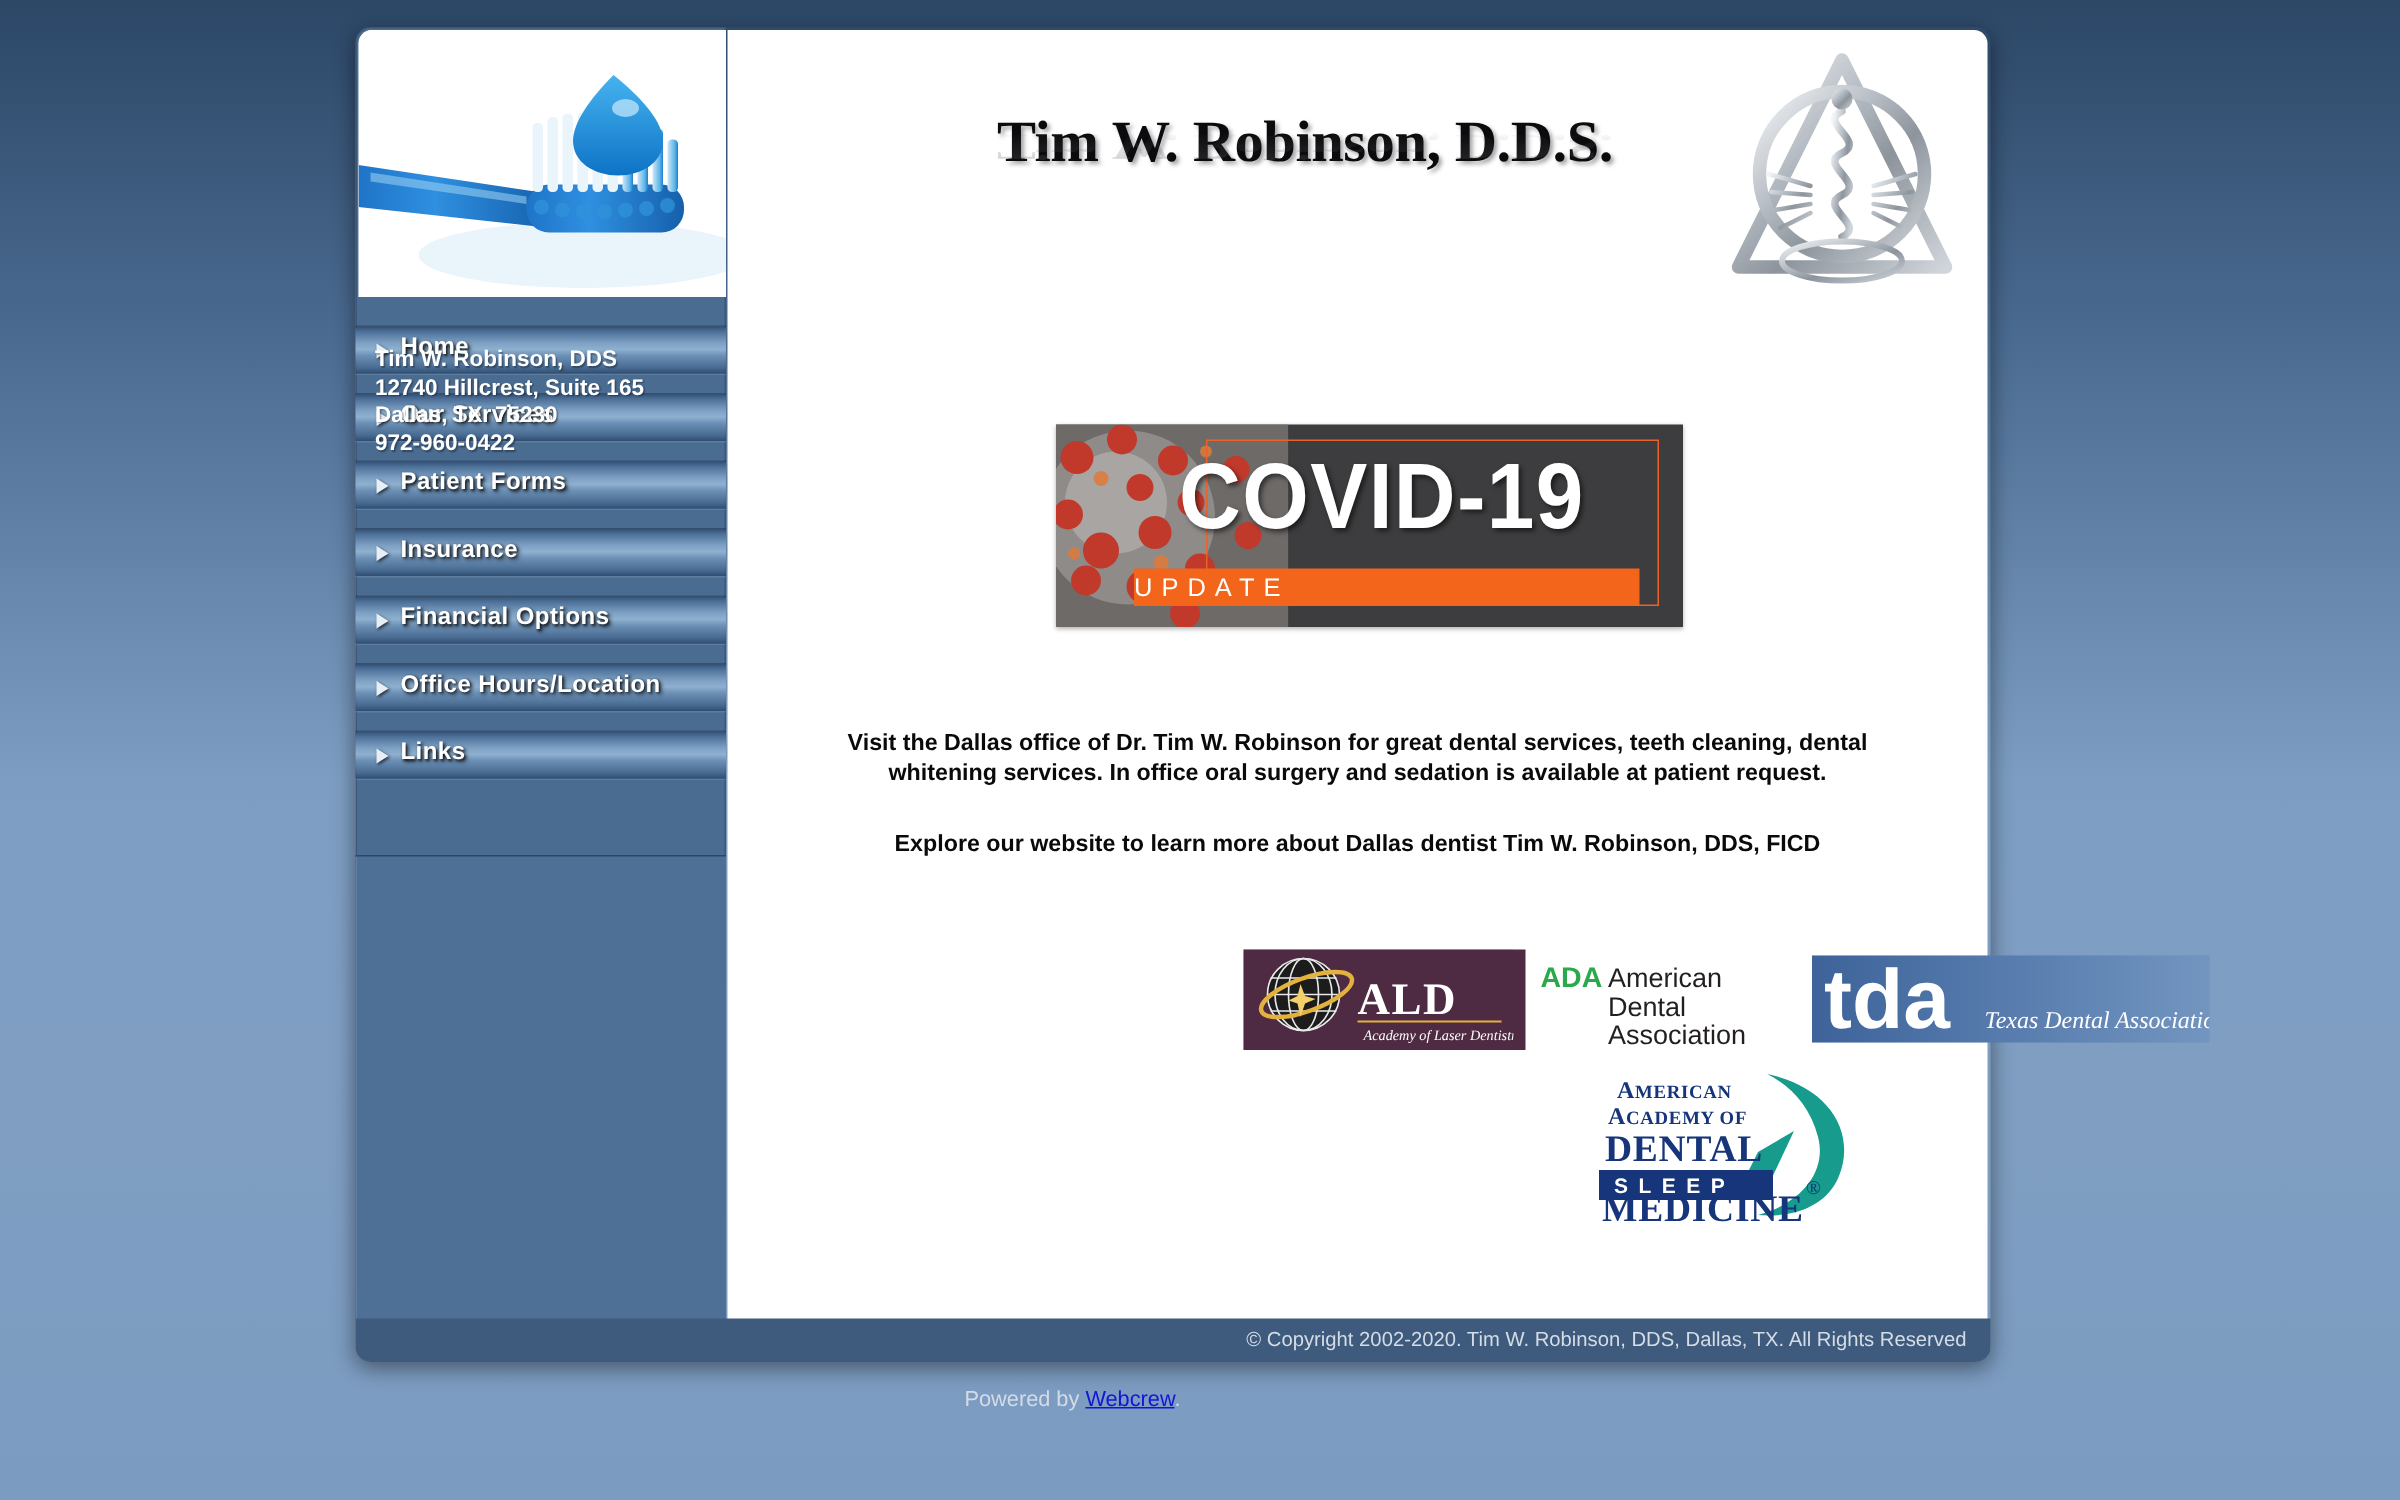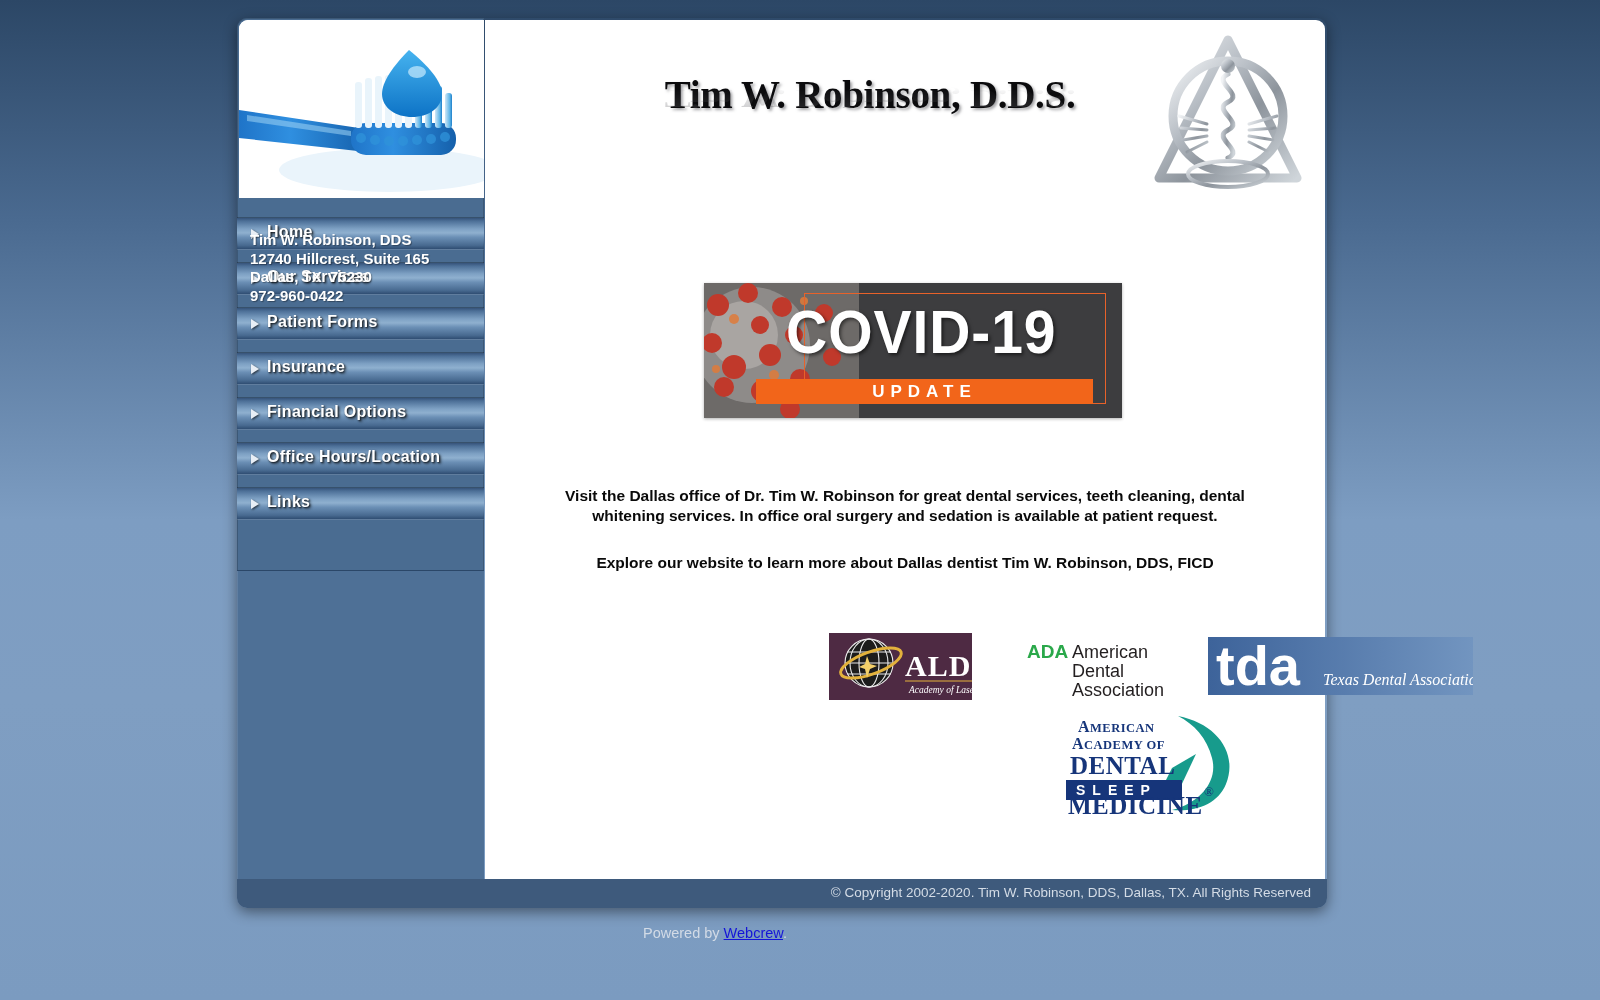--- a/index.html
+++ b/index.html
@@ -226,24 +226,24 @@
     left: 52px;
     top: 96px;
     width: 337px;
     height: 25px;
     background: #f2651a;
   }
   .covid-update-text {
     position: absolute;
     left: 0; top: 0;
     width: 337px;
-    text-align: center;
+    text-align: left;
     line-height: 25px;
     font-size: 17px;
-    font-weight: bold;
+    font-weight: normal;
     letter-spacing: 6px;
     color: #ffffff;
   }
 
   
   .intro {
     position: absolute;
     left: 60px;
     top: 466px;
     width: 720px;
@@ -270,21 +270,21 @@
     position: absolute;
     left: 0;
     top: 613px;
     width: 840px;
     height: 70px;
   }
   .logo-ald {
     position: absolute;
     left: 344px;
     top: 0;
-    width: 143px;
+    width: 188px;
     height: 67px;
     background: #4e2a43;
     overflow: hidden;
   }
   .logo-ada {
     position: absolute;
     left: 540px;
     top: 4px;
     width: 160px;
     height: 60px;

